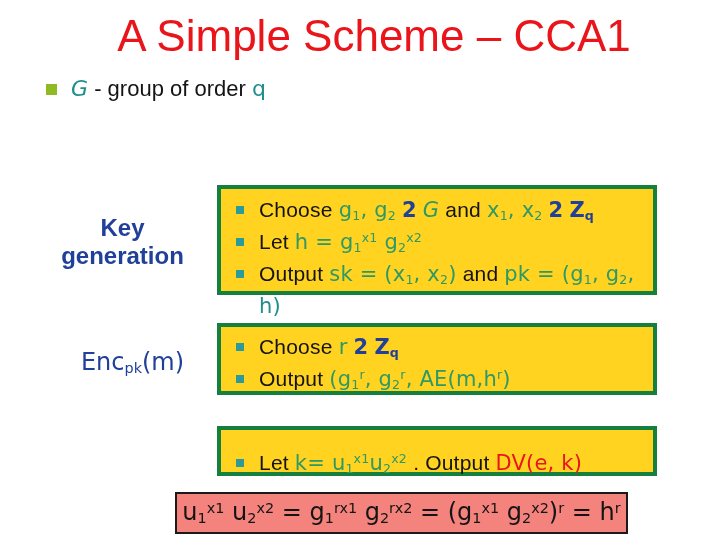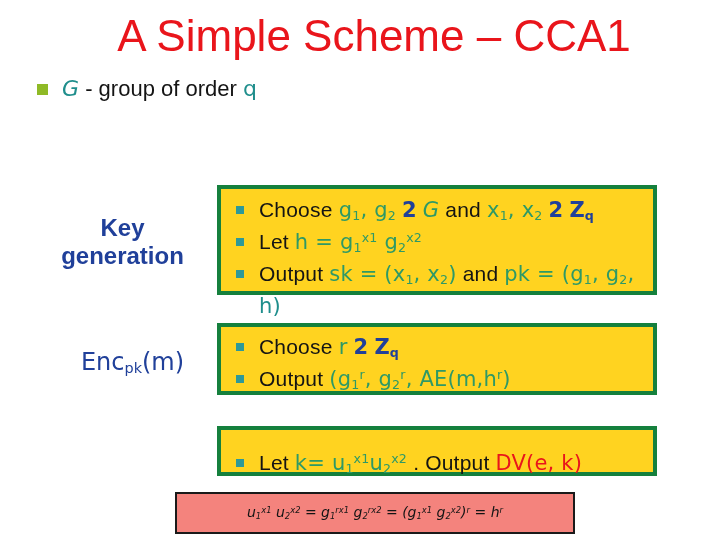--- a/index.html
+++ b/index.html
@@ -5,43 +5,43 @@
   html,body{margin:0;padding:0;background:#888;}
   .slide{
     position:relative;width:720px;height:540px;background:#ffffff;overflow:hidden;
     font-family:"Liberation Sans",sans-serif;color:#141414;
   }
   .title{
     position:absolute;left:0;right:0;top:13px;text-align:center;
     font-size:44px;line-height:46px;color:var(--red,#E9151B);
     font-family:"Liberation Sans",sans-serif;letter-spacing:0px;white-space:nowrap;margin-left:28px;
   }
-  .top-bullet-row{position:absolute;left:4px;top:74px;width:705px;height:30px;}
+  .top-bullet-row{position:absolute;left:13px;top:74px;width:705px;height:30px;}
   .slide-bullet{position:absolute;left:33px;top:10px;width:11px;height:11px;background:var(--bullet-green,#8FBA26);}
   .top-bullet-text{position:absolute;left:58px;top:0;font-size:22px;line-height:30px;white-space:nowrap;}
 
   .label{position:absolute;text-align:center;}
   .label-keygen{left:30px;top:214px;width:185px;font-size:24px;line-height:28px;}
   .label-enc{left:40px;top:348px;width:185px;font-size:24px;line-height:28px;}
   .label-dec{left:10px;top:441px;width:205px;font-size:24px;line-height:28px;}
 
   .box{
     position:absolute;left:217px;width:440px;box-sizing:border-box;
     background:var(--yellow,#FFD320);border:4px solid #15803d;
   }
   .box-keygen{top:185px;height:110px;padding-top:5px;overflow:visible;}
   .box-enc{top:323px;height:72px;padding-top:4px;}
   .box-dec{top:426px;height:50px;padding-top:17px;}
   .box-line{position:relative;padding-left:38px;font-size:21px;line-height:32px;white-space:nowrap;letter-spacing:0.2px;}
   .box-bullet{position:absolute;left:15px;top:12px;width:8px;height:8px;background:var(--bullet-teal,#2E9999);}
 
   .box-summary{
-    position:absolute;left:175px;top:492px;width:400px;height:42px;box-sizing:border-box;
+    position:absolute;left:175px;top:492px;width:453px;height:42px;box-sizing:border-box;
     background:var(--salmon,#F4837D);border:2px solid #1a1a1a;text-align:center;
-    font-size:14px;line-height:36px;white-space:nowrap;font-style:italic;
+    font-size:24px;line-height:36px;white-space:nowrap;
   }
 
   
   .seg{font-family:"DejaVu Sans",sans-serif;color:#141414;}
   .c-k{font-family:"Liberation Sans",sans-serif;color:#141414;}
   .c-g{color:var(--green,#2E9966);}
   .c-t{color:var(--teal,#1F8E8C);}
   .c-n{color:var(--navy,#20409A);font-weight:bold;}
   .c-nb{font-family:"Liberation Sans",sans-serif;color:var(--navy,#20409A);font-weight:bold;margin-top:12px;}
   .c-nl{color:var(--navy,#20409A);}

